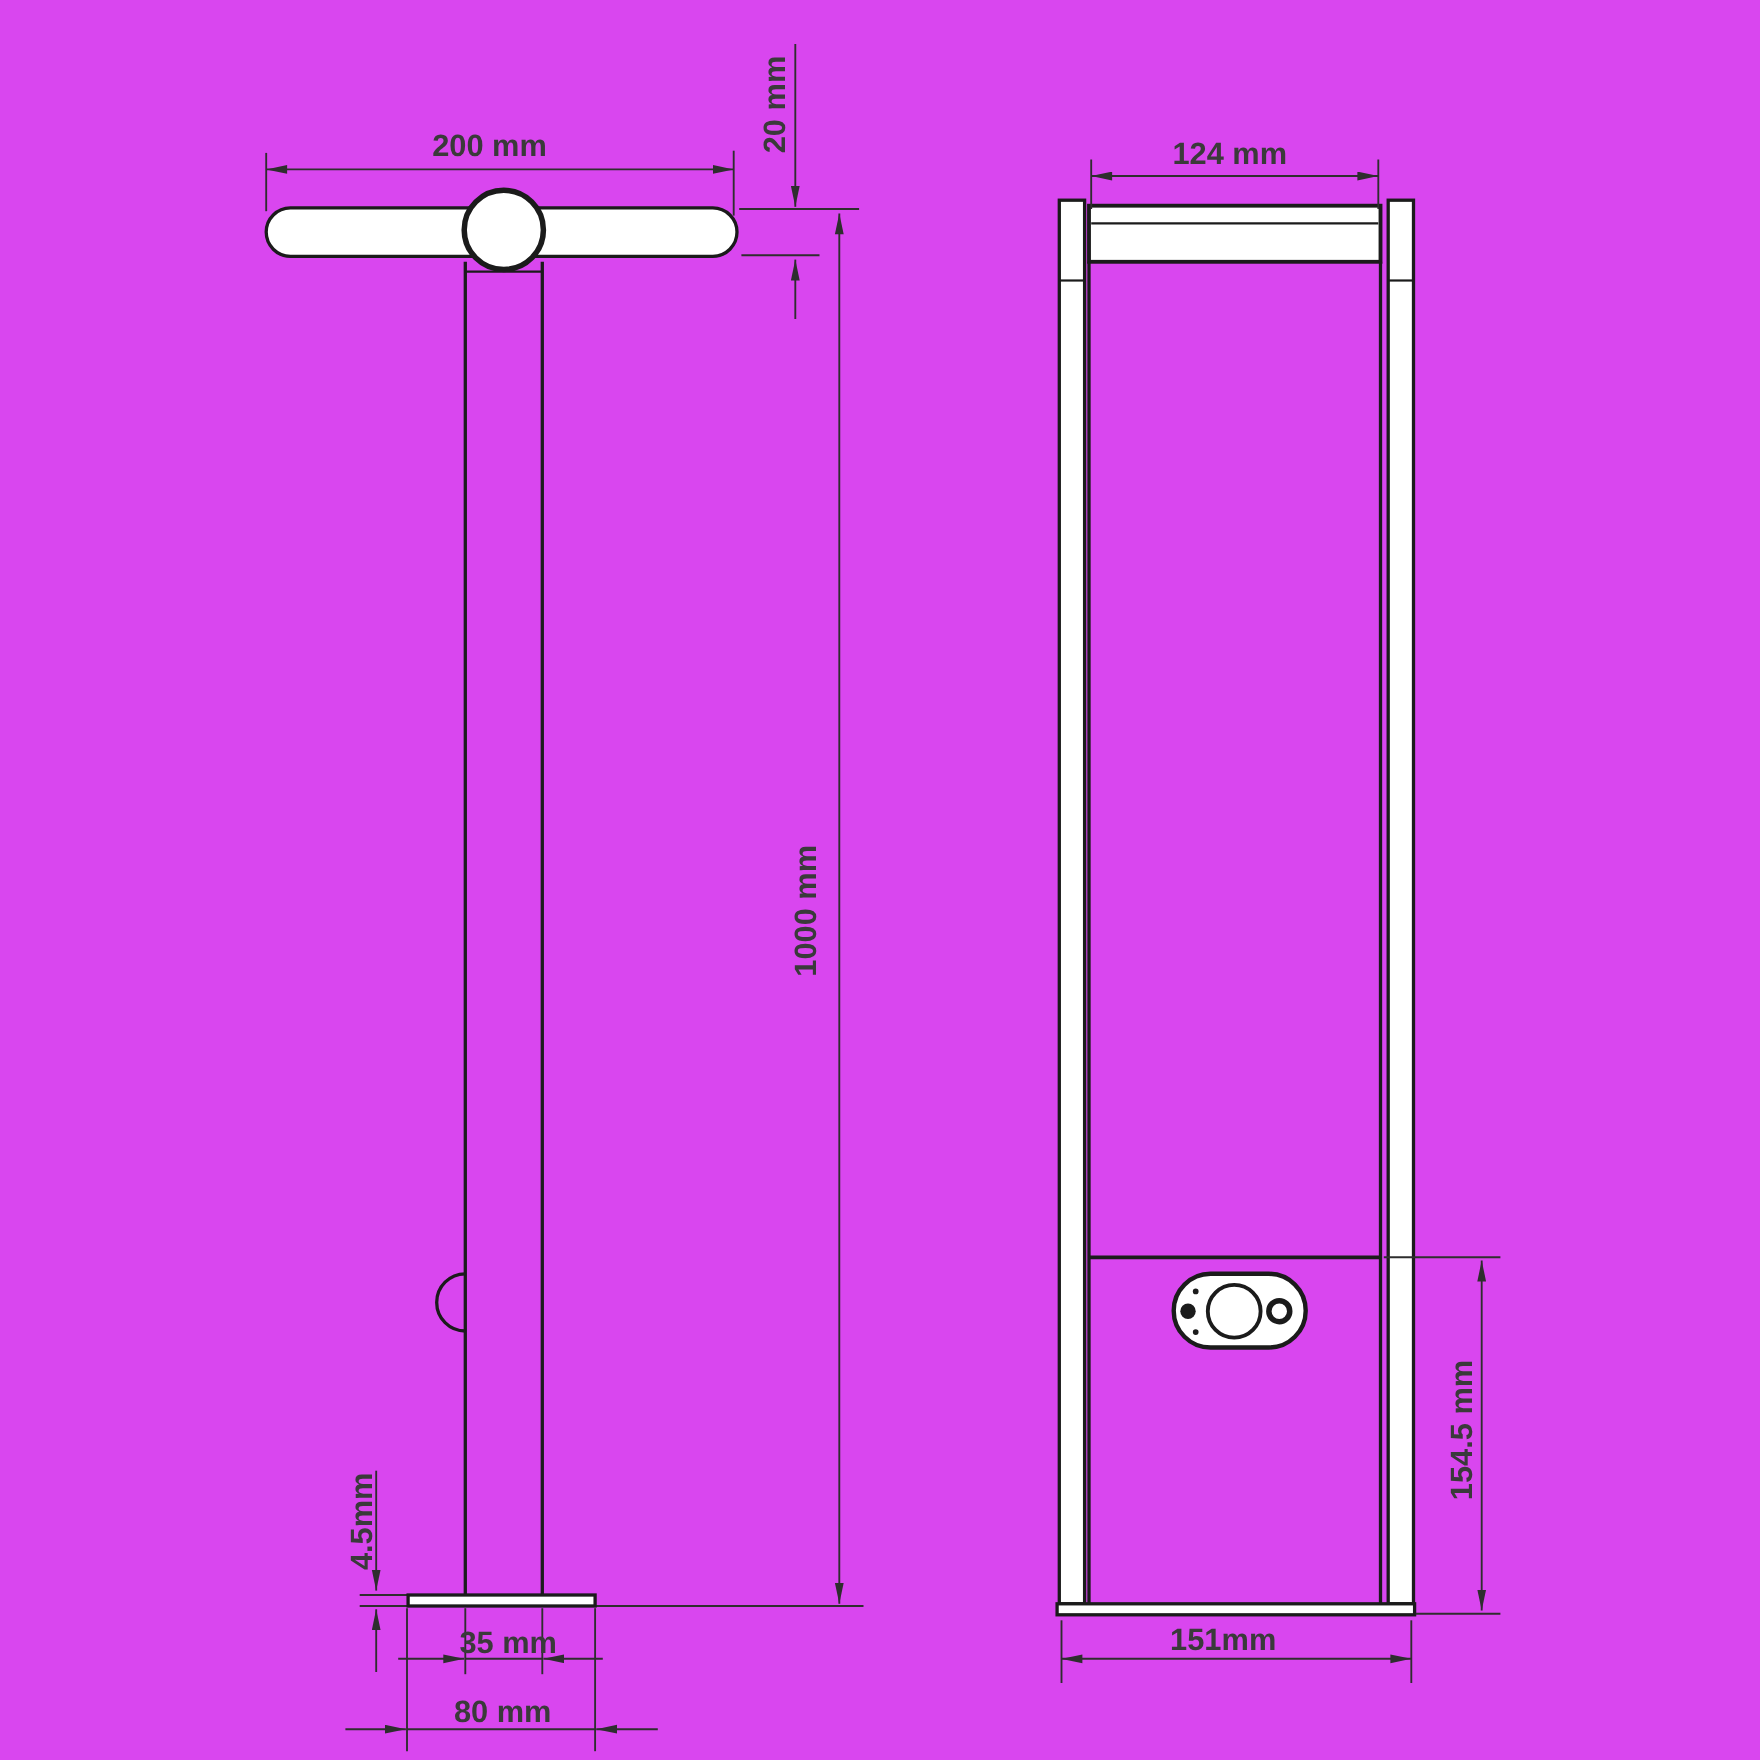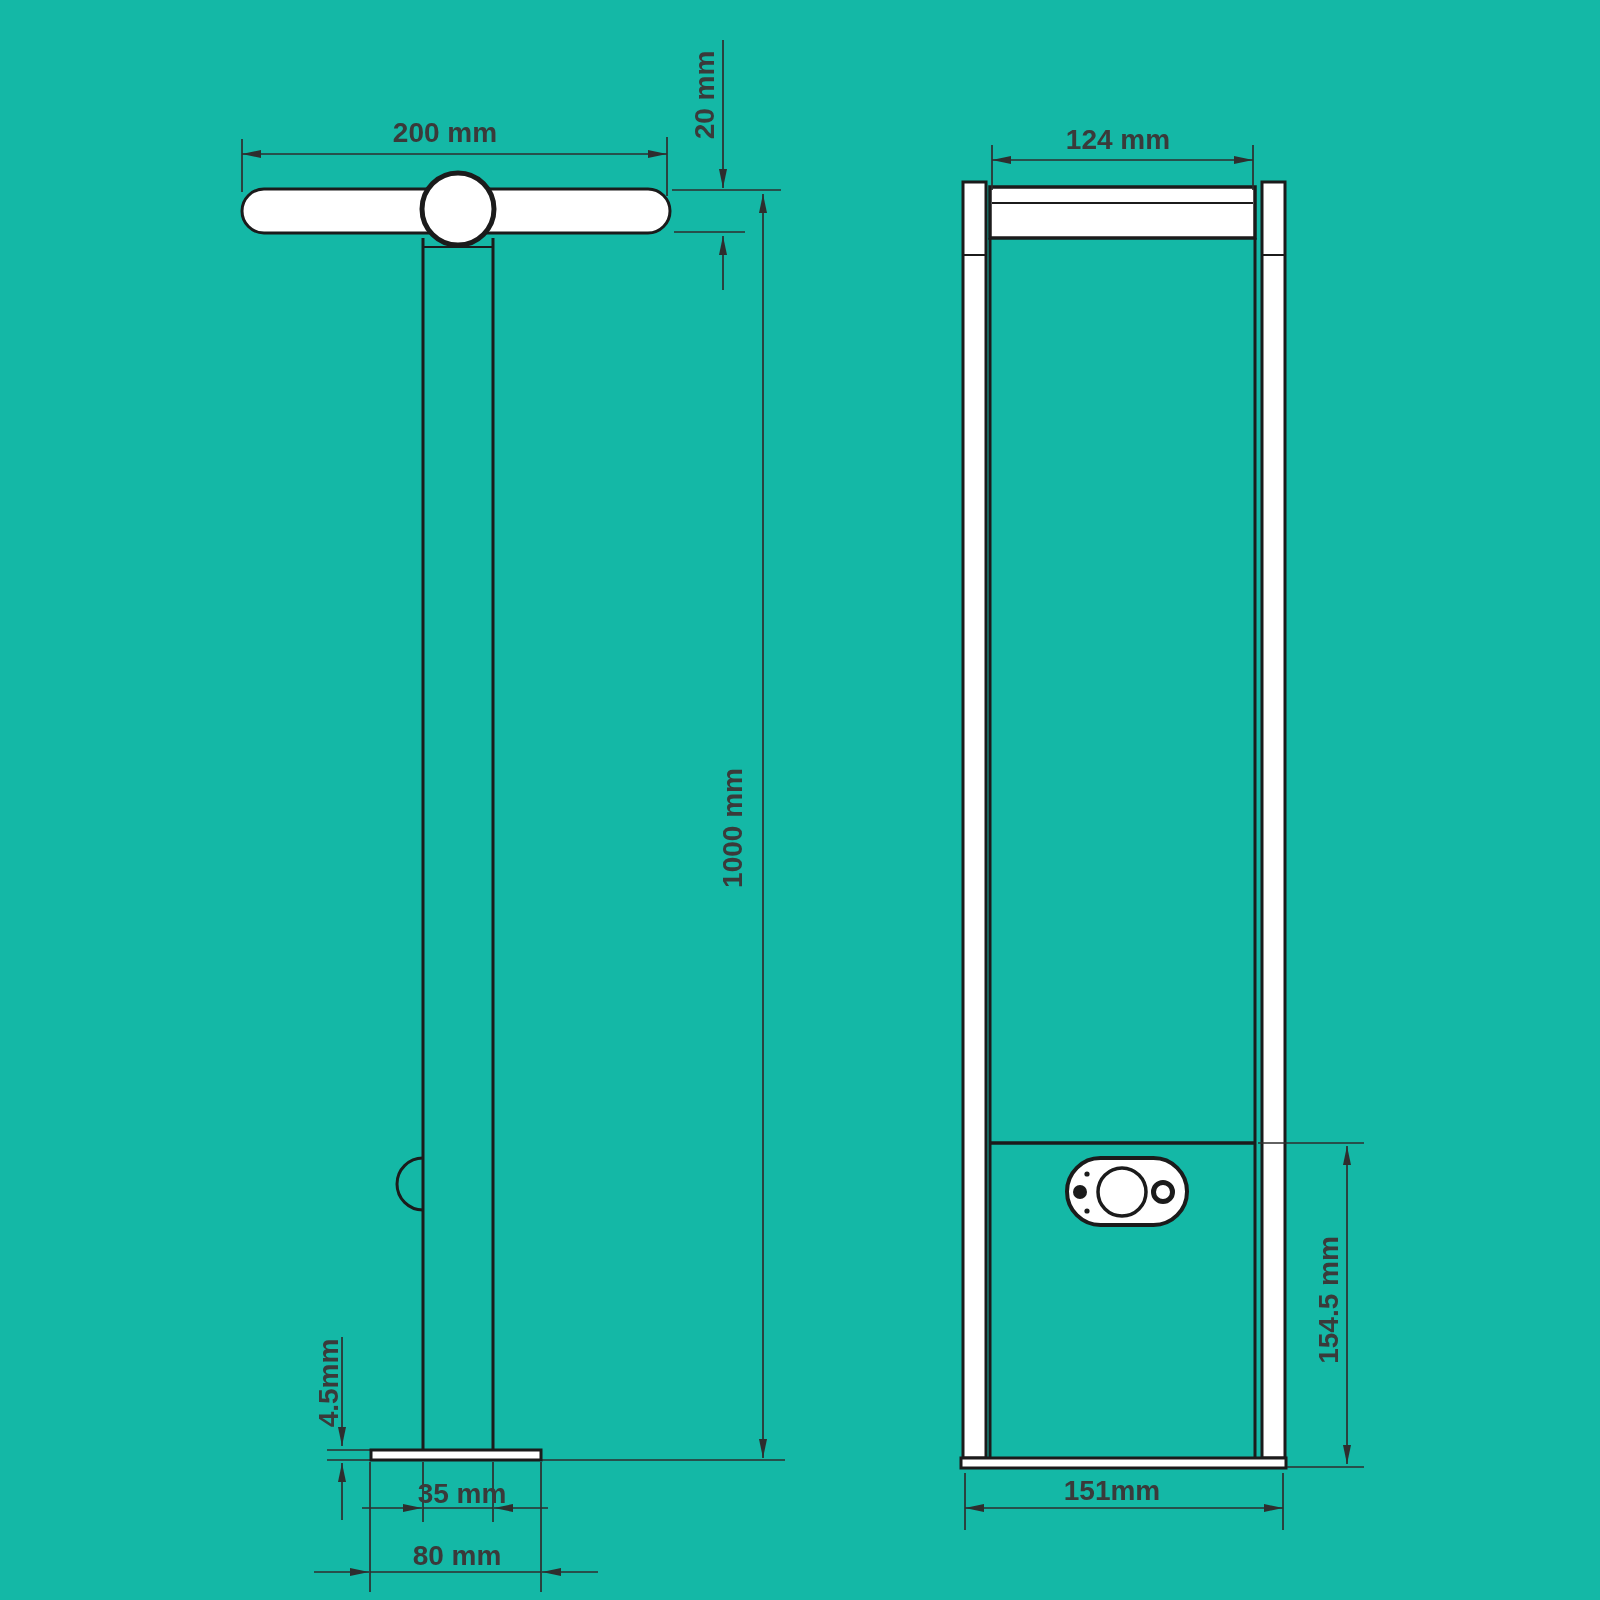--- a/index.html
+++ b/index.html
@@ -1,16 +1,16 @@
 <!DOCTYPE html>
 <html><head>
 <meta charset="utf-8">
 <style>
   html,body { margin:0; padding:0; background:#ffffff; }
-  #canvas { position:relative; width:1600px; height:1600px; background:#14b8a6; overflow:hidden; }
+  #canvas { position:relative; width:1600px; height:1600px; background:#d946ef; overflow:hidden; }
   svg { display:block; }
   .p  { stroke:#1b1b1b; fill:none; stroke-width:3; stroke-linecap:butt; }
   .pf { fill:#ffffff; }
   .pt { stroke:#1b1b1b; fill:none; stroke-width:2; }
   .d  { stroke:#2e2e2e; fill:none; stroke-width:1.7; }
   .lbl { font-family:"Liberation Sans", sans-serif; font-weight:bold; font-size:28px; fill:#3a3a3a; }
 </style>
 </head>
 <body>
 

